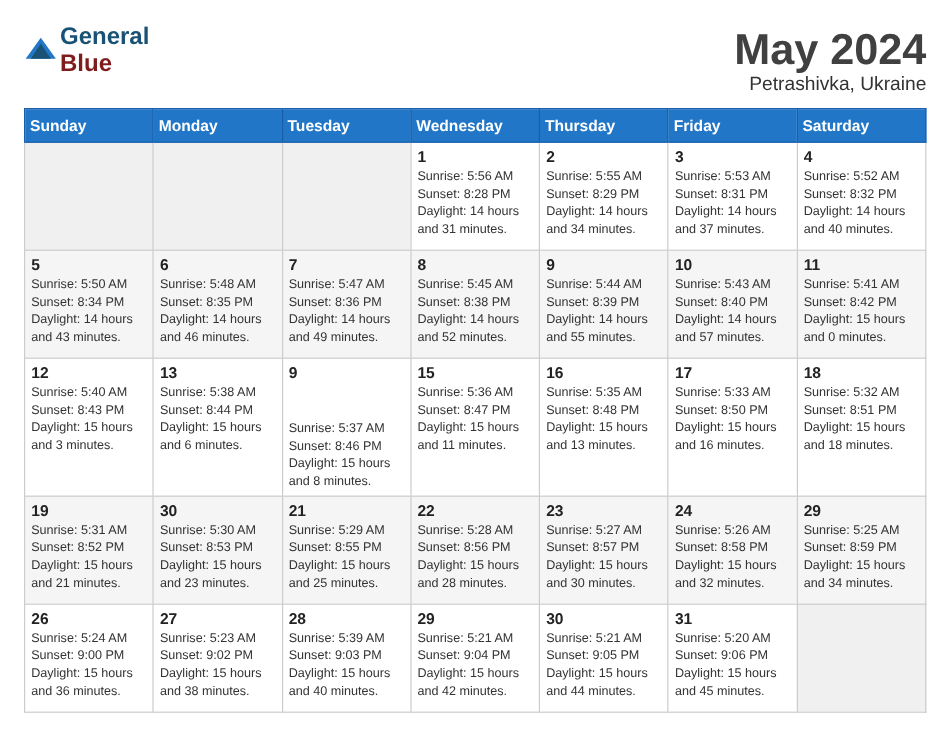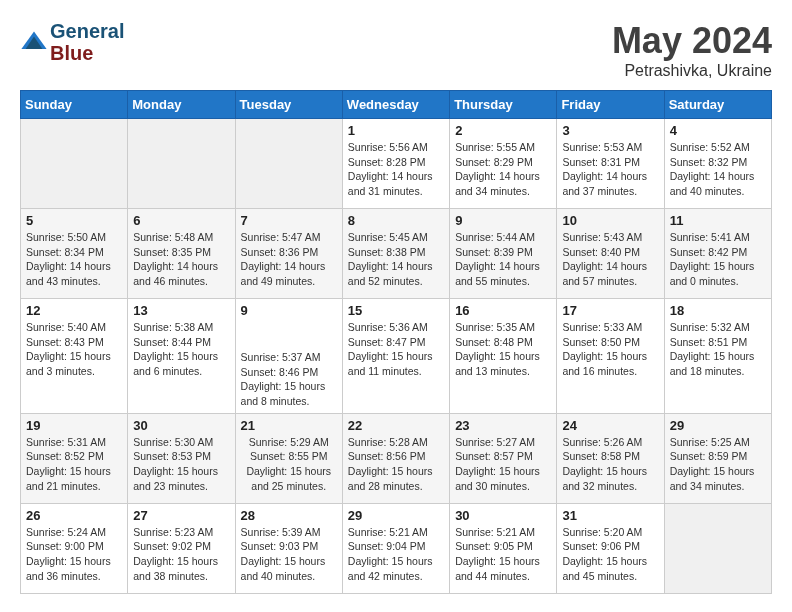--- a/index.html
+++ b/index.html
@@ -257,21 +257,21 @@
         </td>
         <td>
           <span class="day-num">30</span>
           <div class="cell-text" style="white-space: pre-line;">Sunrise: 5:30 AM
 Sunset: 8:53 PM
 Daylight: 15 hours
 and 23 minutes.</div>
         </td>
         <td>
           <span class="day-num">21</span>
-          <div class="cell-text" style="white-space: pre-line; text-align: center;">Sunrise: 5:29 AM
+          <div class="cell-text" style="white-space: pre-line;">Sunrise: 5:29 AM
 Sunset: 8:55 PM
 Daylight: 15 hours
 and 25 minutes.</div>
         </td>
         <td>
           <span class="day-num">22</span>
           <div class="cell-text" style="white-space: pre-line;">Sunrise: 5:28 AM
 Sunset: 8:56 PM
 Daylight: 15 hours
 and 28 minutes.</div>

